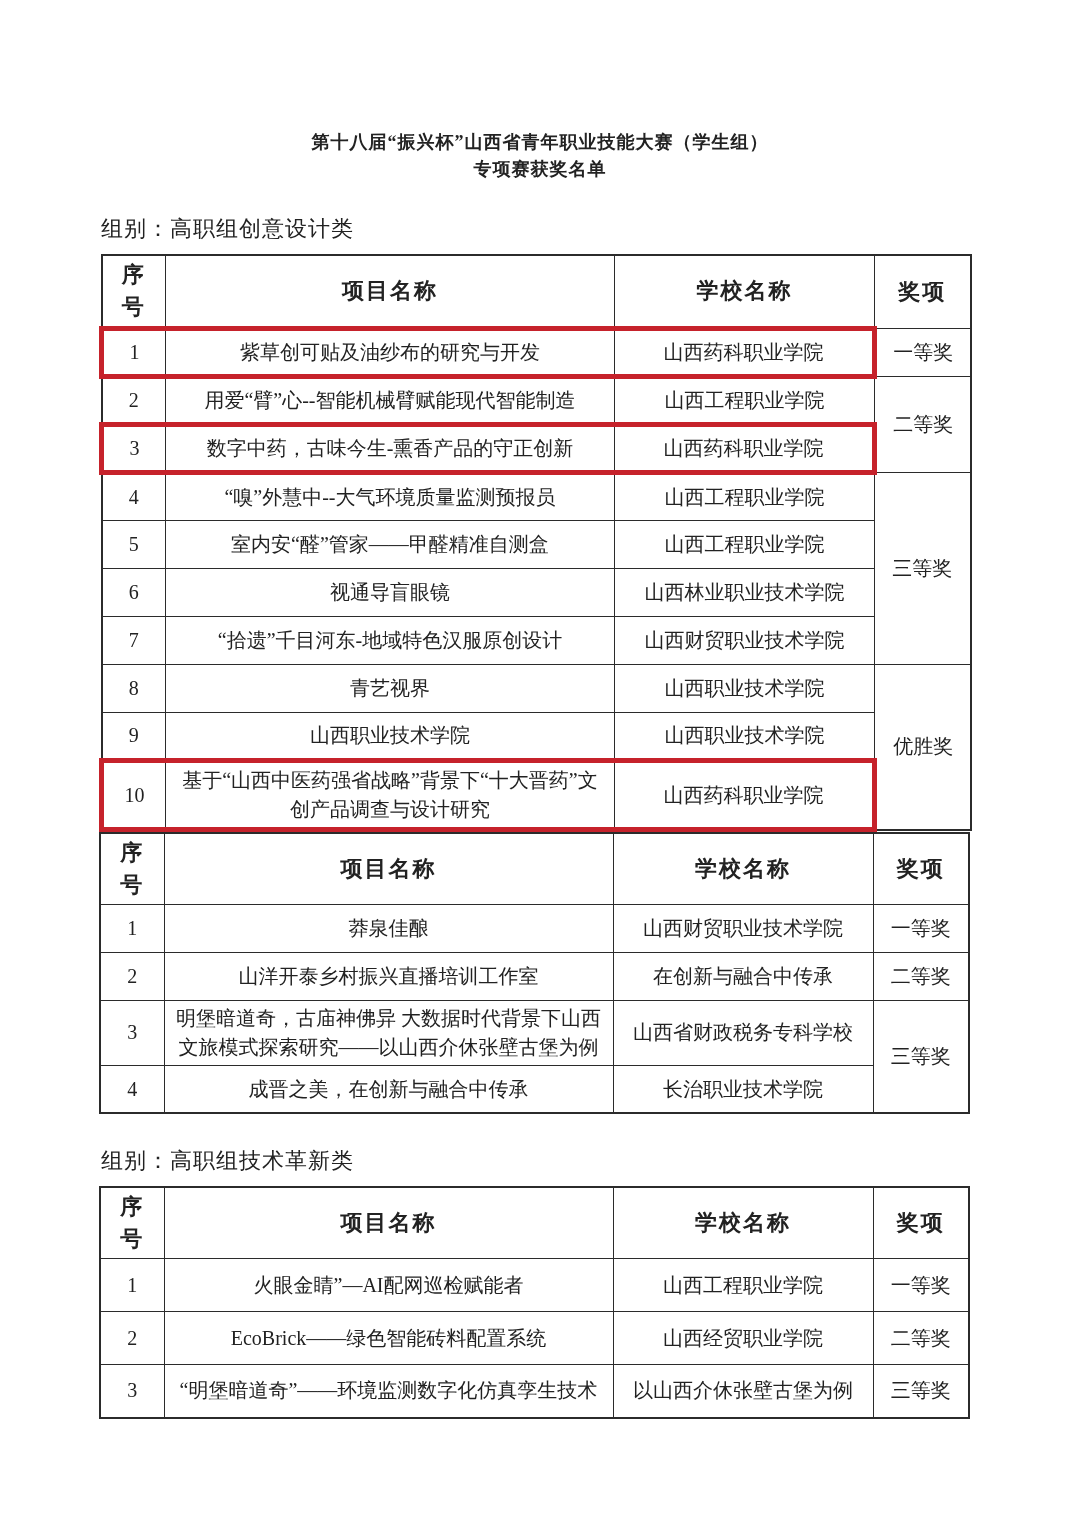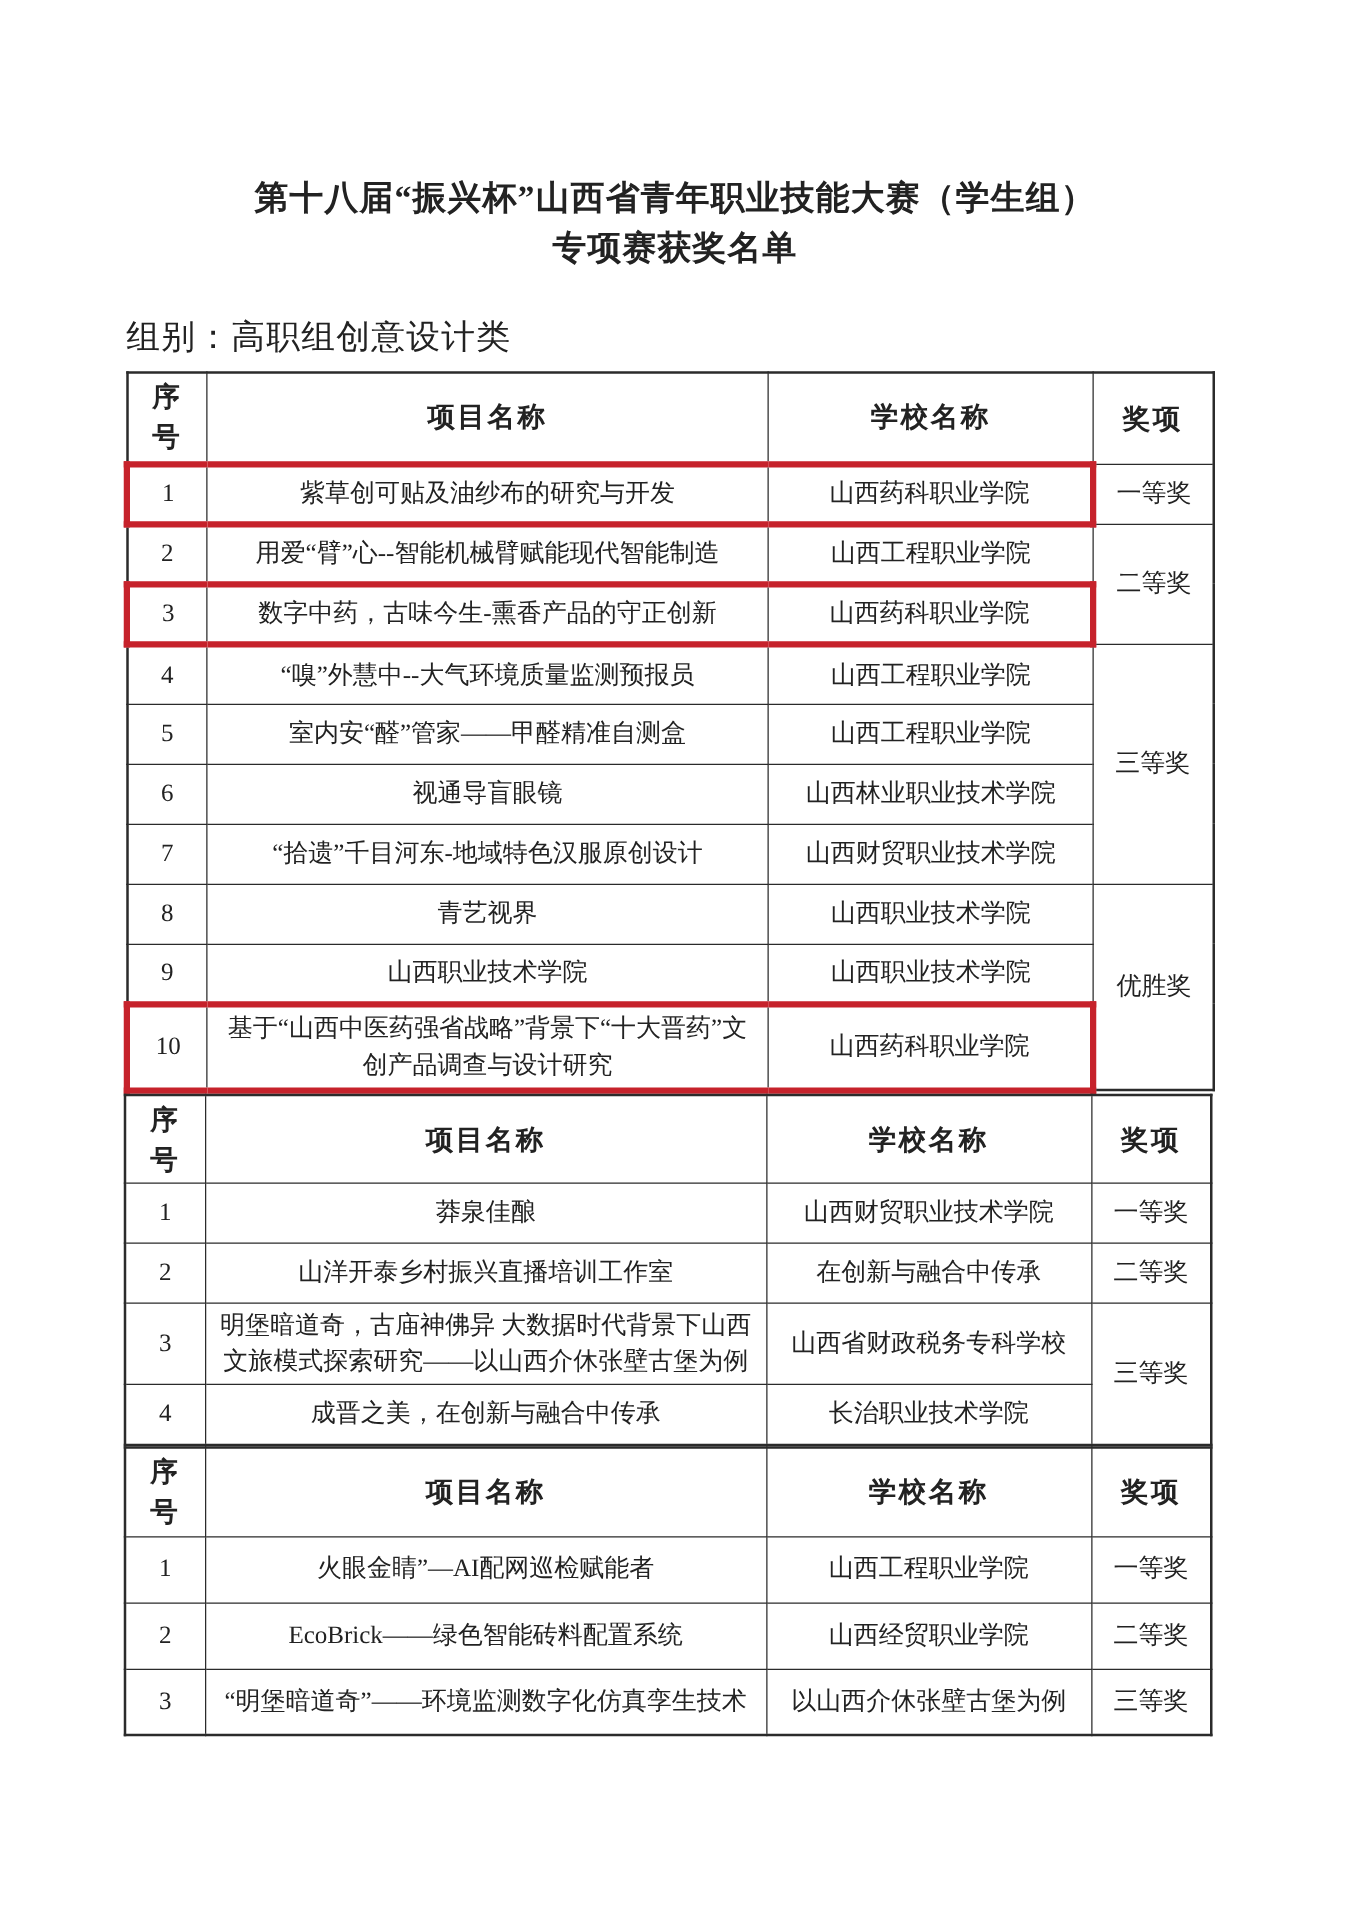--- a/index.html
+++ b/index.html
@@ -4,23 +4,23 @@
 <style>
   :root { --red:#c6222b; --line:#2b2b2b; --ink:#222; }
   * { box-sizing: border-box; }
   html,body { margin:0; padding:0; }
   body {
     width:1080px; height:1528px; background:#ffffff;
     font-family:"Liberation Serif","DejaVu Serif",serif;
     color:var(--ink);
   }
   .page { position:relative; width:1080px; height:1528px; overflow:hidden; padding-top:124px; }
-  .doc-title { margin:15px; text-align:center; font-size:27px; font-weight:700; line-height:1.48; letter-spacing:1px; }
+  .doc-title { margin:5px; text-align:center; font-size:18px; font-weight:700; line-height:1.48; letter-spacing:1px; }
   .content { margin-left:99px; width:872px; }
-  .section-label { font-size:27px; margin:32px 0 10px 2px; letter-spacing:1px; }
+  .section-label { font-size:22px; margin:32px 0 10px 2px; letter-spacing:1px; }
   table.awards-table {
     border-collapse:collapse; table-layout:fixed; width:869px;
     border:2px solid var(--line);
   }
   .awards-table th, .awards-table td {
     border:1px solid var(--line);
     text-align:center; vertical-align:middle;
     padding:3px 8px; font-size:20px; line-height:1.45;
     overflow:hidden;
   }
@@ -157,20 +157,21 @@
             </tr>
             <tr>
               <td class="seq">4</td>
               <td class="project">成晋之美，在创新与融合中传承</td>
               <td class="school">长治职业技术学院</td>
             </tr>
           </tbody>
         </table>
       </section>
       <section>
+        <div class="section-label">组别：高职组技术革新类</div>
         <table class="awards-table sec-2">
           <colgroup>
             <col style="width: 64px;">
             <col style="width: 449px;">
             <col style="width: 260px;">
             <col style="width: 96px;">
           </colgroup>
           <thead>
             <tr>
               <th>序号</th>

